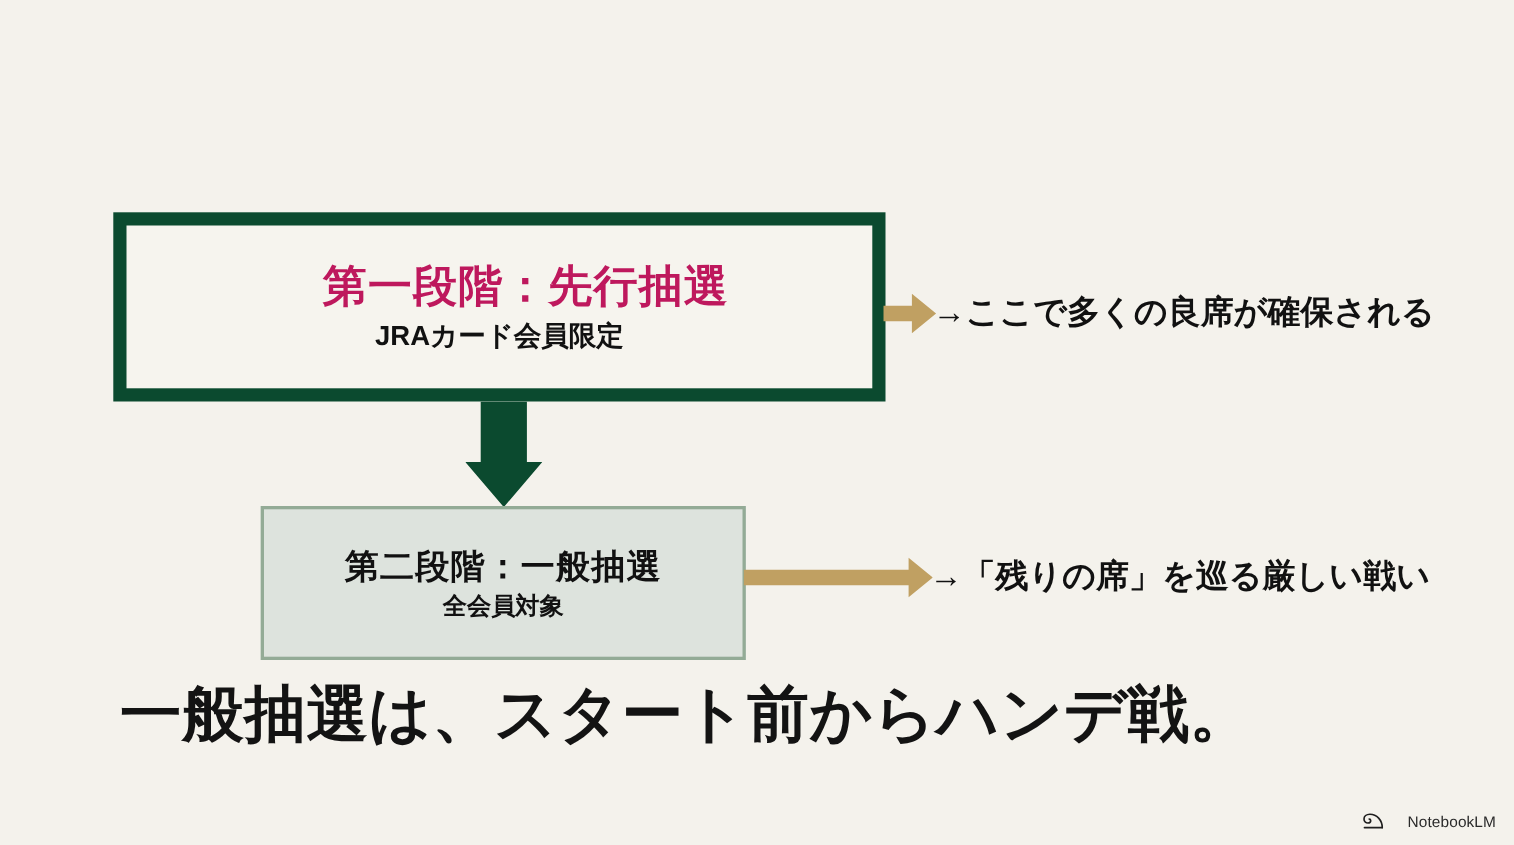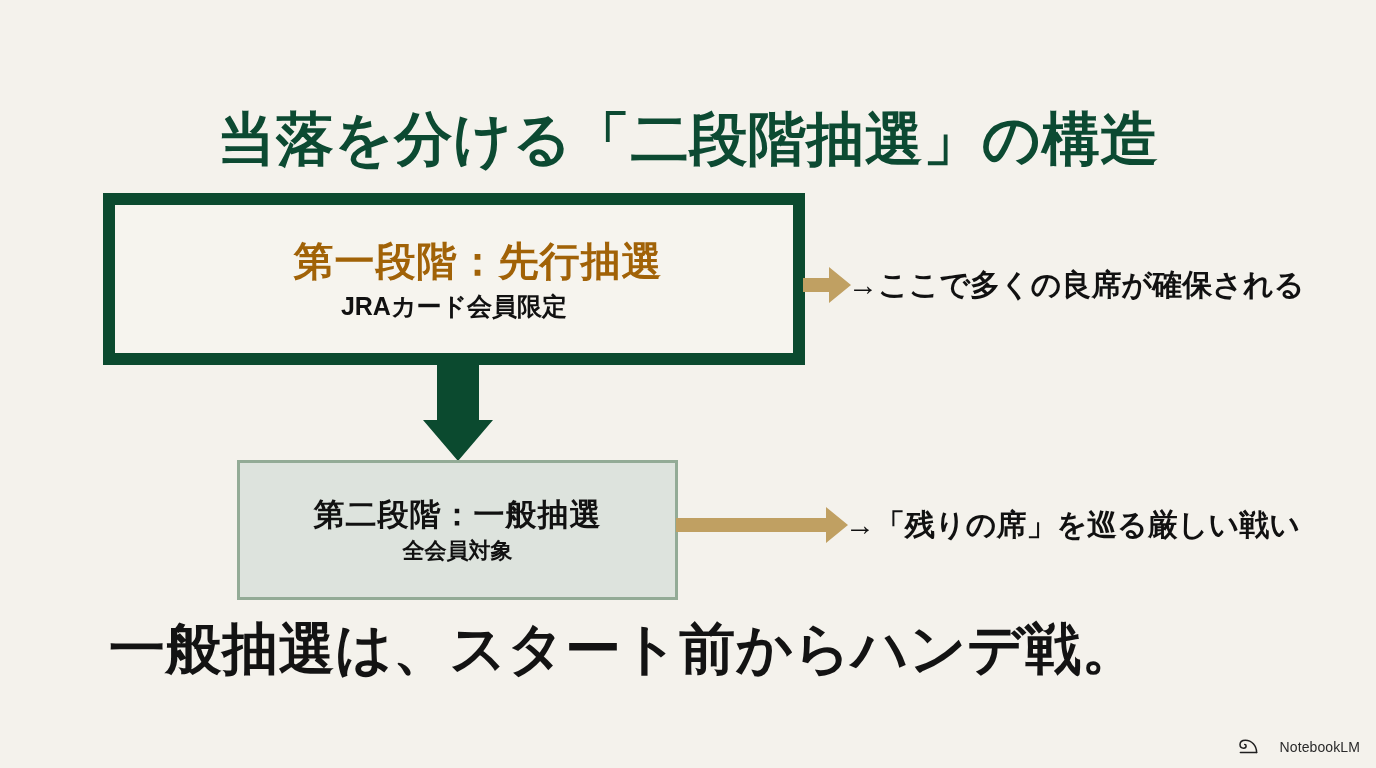--- a/index.html
+++ b/index.html
@@ -48,21 +48,21 @@
     background: #f6f4ee;
     border: 12px solid #0b4a2f;
     display: flex;
     flex-direction: column;
     align-items: center;
     justify-content: center;
   }
   .stage1-title {
     font-size: 40px;
     font-weight: 700;
-    color: #a16207;
+    color: #be185d;
     line-height: 1.15;
     letter-spacing: 1px;
     white-space: nowrap;
     margin-left: 48px;
   }
   .stage1-sub {
     margin-top: 8px;
     font-size: 25px;
     font-weight: 700;
     color: #111111;
@@ -174,21 +174,20 @@
     color: #2a2a2a;
     letter-spacing: 0.1px;
     line-height: 1;
   }
 </style>
 </head>
 <body>
 
 <div id="slide">
 
-  <h1 class="slide-title">当落を分ける「二段階抽選」の構造</h1>
 
   <div class="stage1-box">
     <div class="stage1-title">第一段階：先行抽選</div>
     <div class="stage1-sub">JRAカード会員限定</div>
   </div>
 
   <div class="connector">
     <svg viewBox="0 0 70 96" width="70" height="96" aria-hidden="true">
       <path d="M14 0 L56 0 L56 55 L70 55 L35 96 L0 55 L14 55 Z" fill="#0b4a2f"></path>
     </svg>

